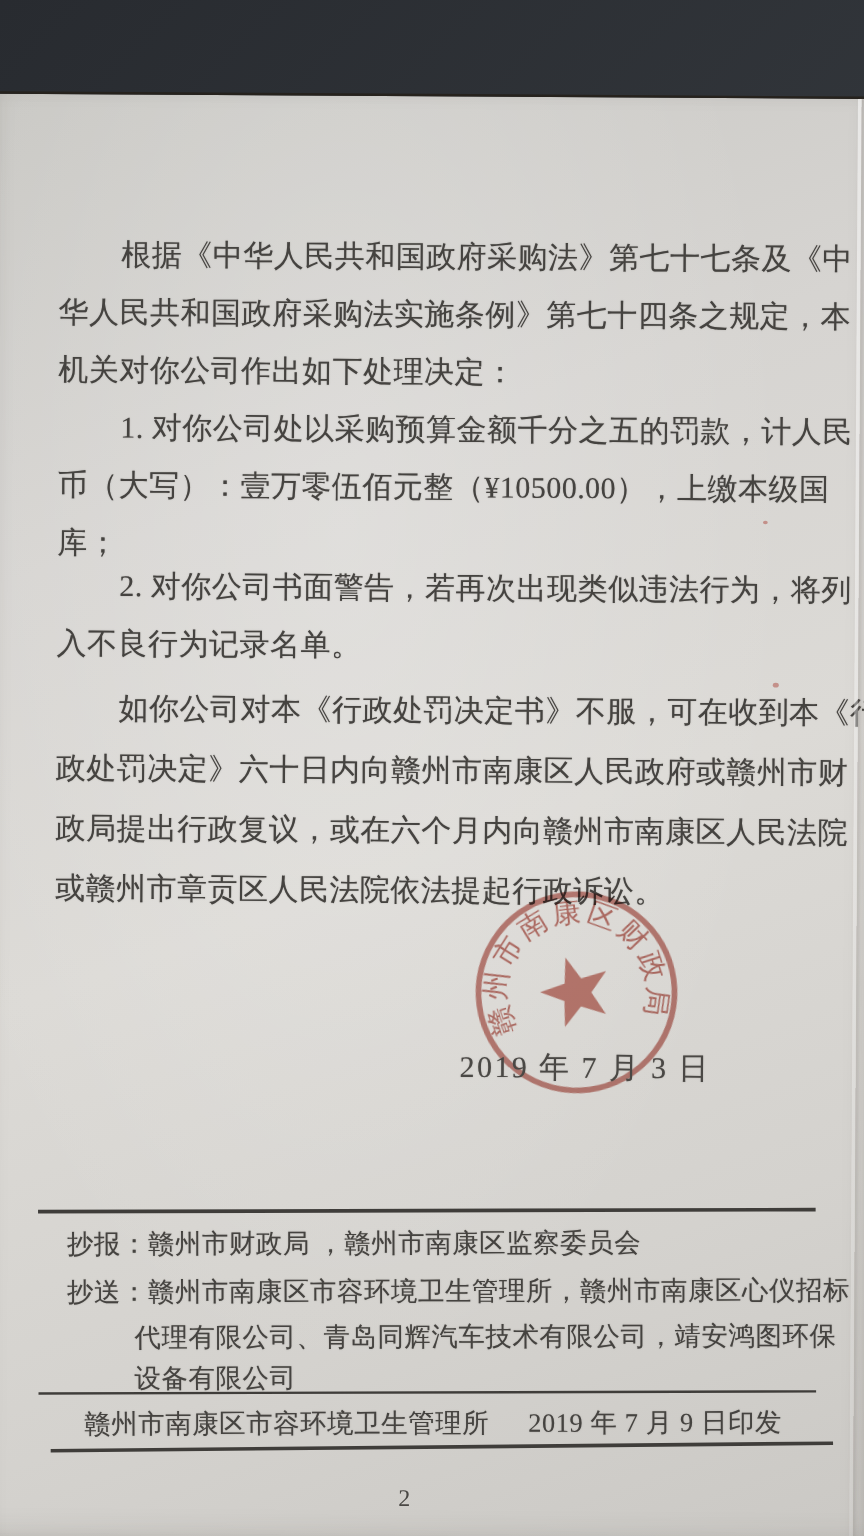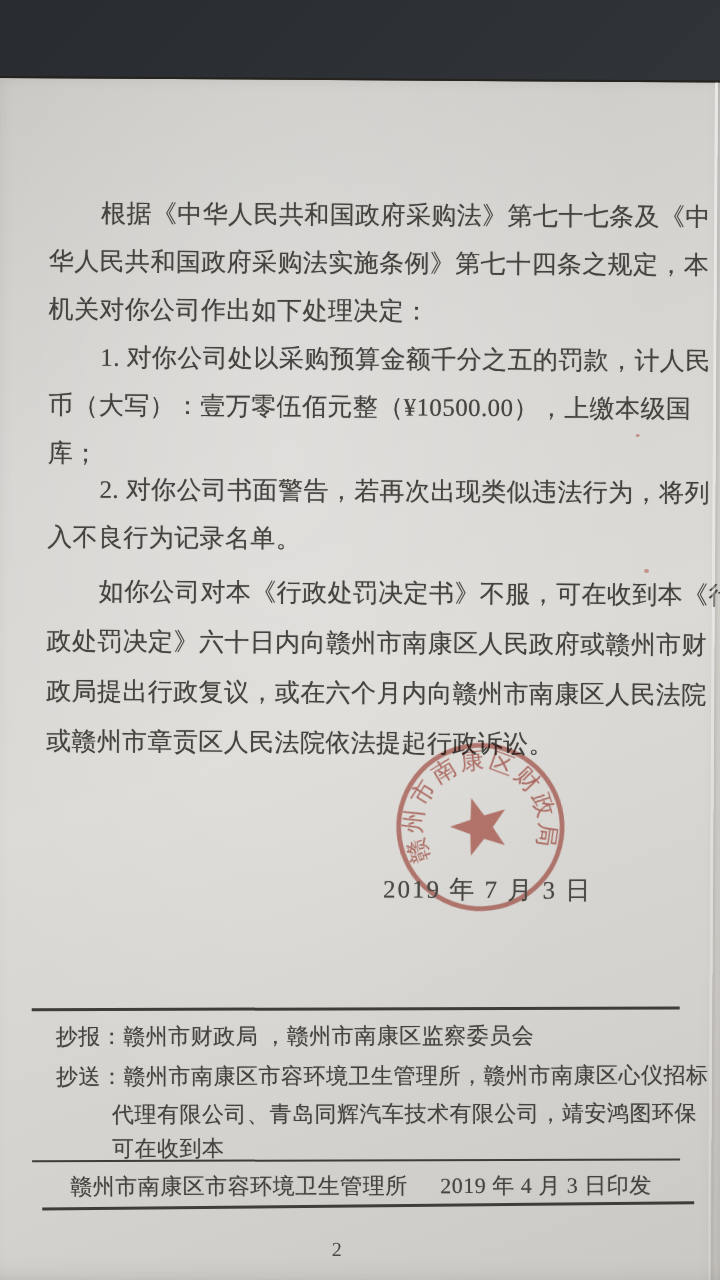--- a/index.html
+++ b/index.html
@@ -95,22 +95,22 @@
   <div class="speck a"></div>
   <div class="speck b"></div>
 
   <div class="doc-date">2019 年 7 月 3 日</div>
 
   <div class="footer">
     <div class="rule r1"></div>
     <div class="frow f-cc1">抄报：赣州市财政局 ，赣州市南康区监察委员会</div>
     <div class="frow f-cc2">抄送：赣州市南康区市容环境卫生管理所，赣州市南康区心仪招标</div>
     <div class="frow f-cc3">代理有限公司、青岛同辉汽车技术有限公司，靖安鸿图环保</div>
-    <div class="frow f-cc4">可在收到本</div>
+    <div class="frow f-cc4">设备有限公司</div>
     <div class="rule r2"></div>
     <div class="frow f-issuer">赣州市南康区市容环境卫生管理所</div>
-    <div class="frow f-printdate">2019 年 4 月 3 日印发</div>
+    <div class="frow f-printdate">2019 年 7 月 9 日印发</div>
     <div class="rule r3"></div>
   </div>
 
   <div class="page-num">2</div>
 
 </div>
 
 </body></html>

